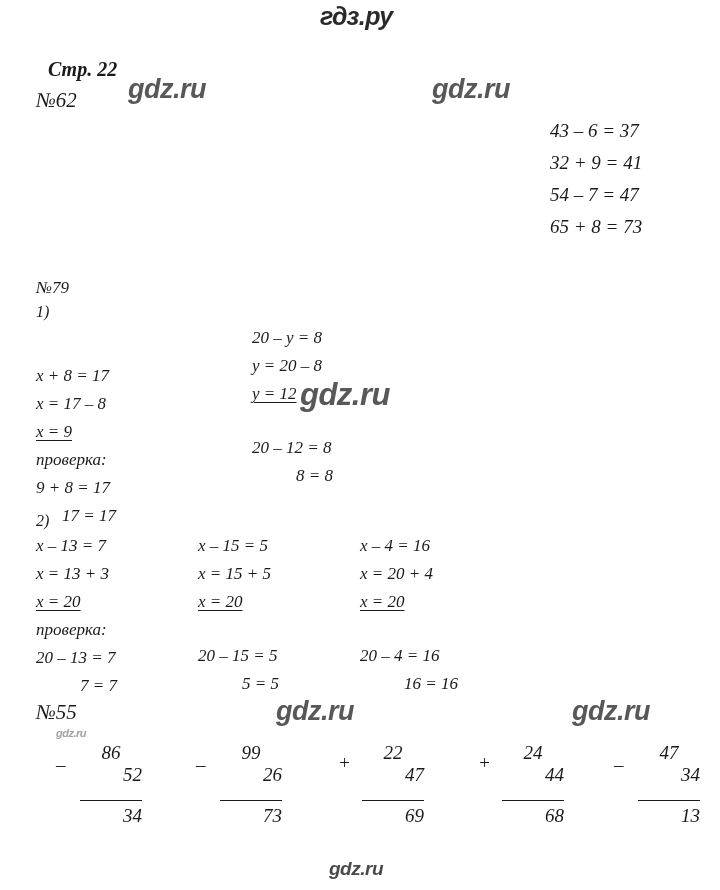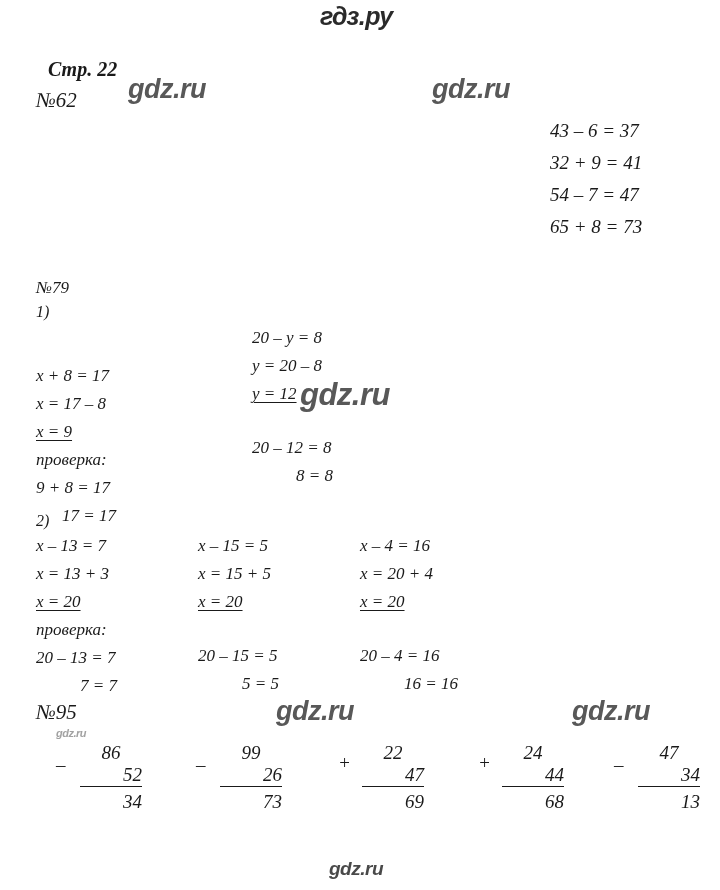--- a/index.html
+++ b/index.html
@@ -98,21 +98,21 @@
     text-align: center;
     width: 62px;
     margin-left: 24px;
     white-space: nowrap;
   }
   .colsum .num2 {
     text-align: right;
     width: 62px;
     margin-left: 24px;
     border-bottom: 1.4px solid #1a1a1a;
-    padding-bottom: 0;
+    padding-bottom: 14px;
   }
   .colsum .res {
     text-align: right;
     width: 62px;
     margin-left: 24px;
     margin-top: 4px;
   }
 </style>
 </head>
 <body>
@@ -185,21 +185,21 @@
 
   <div class="block72" style="left:360px; top:536px;">
     <div class="line">x – 4 = 16</div>
     <div class="line">x = 20 + 4</div>
     <div class="line"><span class="underlined">x = 20</span></div>
     <div class="line" style="height:18px;"></div>
     <div class="line">20 – 4 = 16</div>
     <div class="line indent2">16 = 16</div>
   </div>
 
-  <div class="task-no t73">№95</div>
+  <div class="task-no t73">№55</div>
 
   <div class="colsum" style="left:56px; top:742px;">
     <div class="op" style="top:12px;">–</div>
     <div class="num">86</div>
     <div class="num2">52</div>
     <div class="res">34</div>
   </div>
 
   <div class="colsum" style="left:196px; top:742px;">
     <div class="op" style="top:12px;">–</div>

